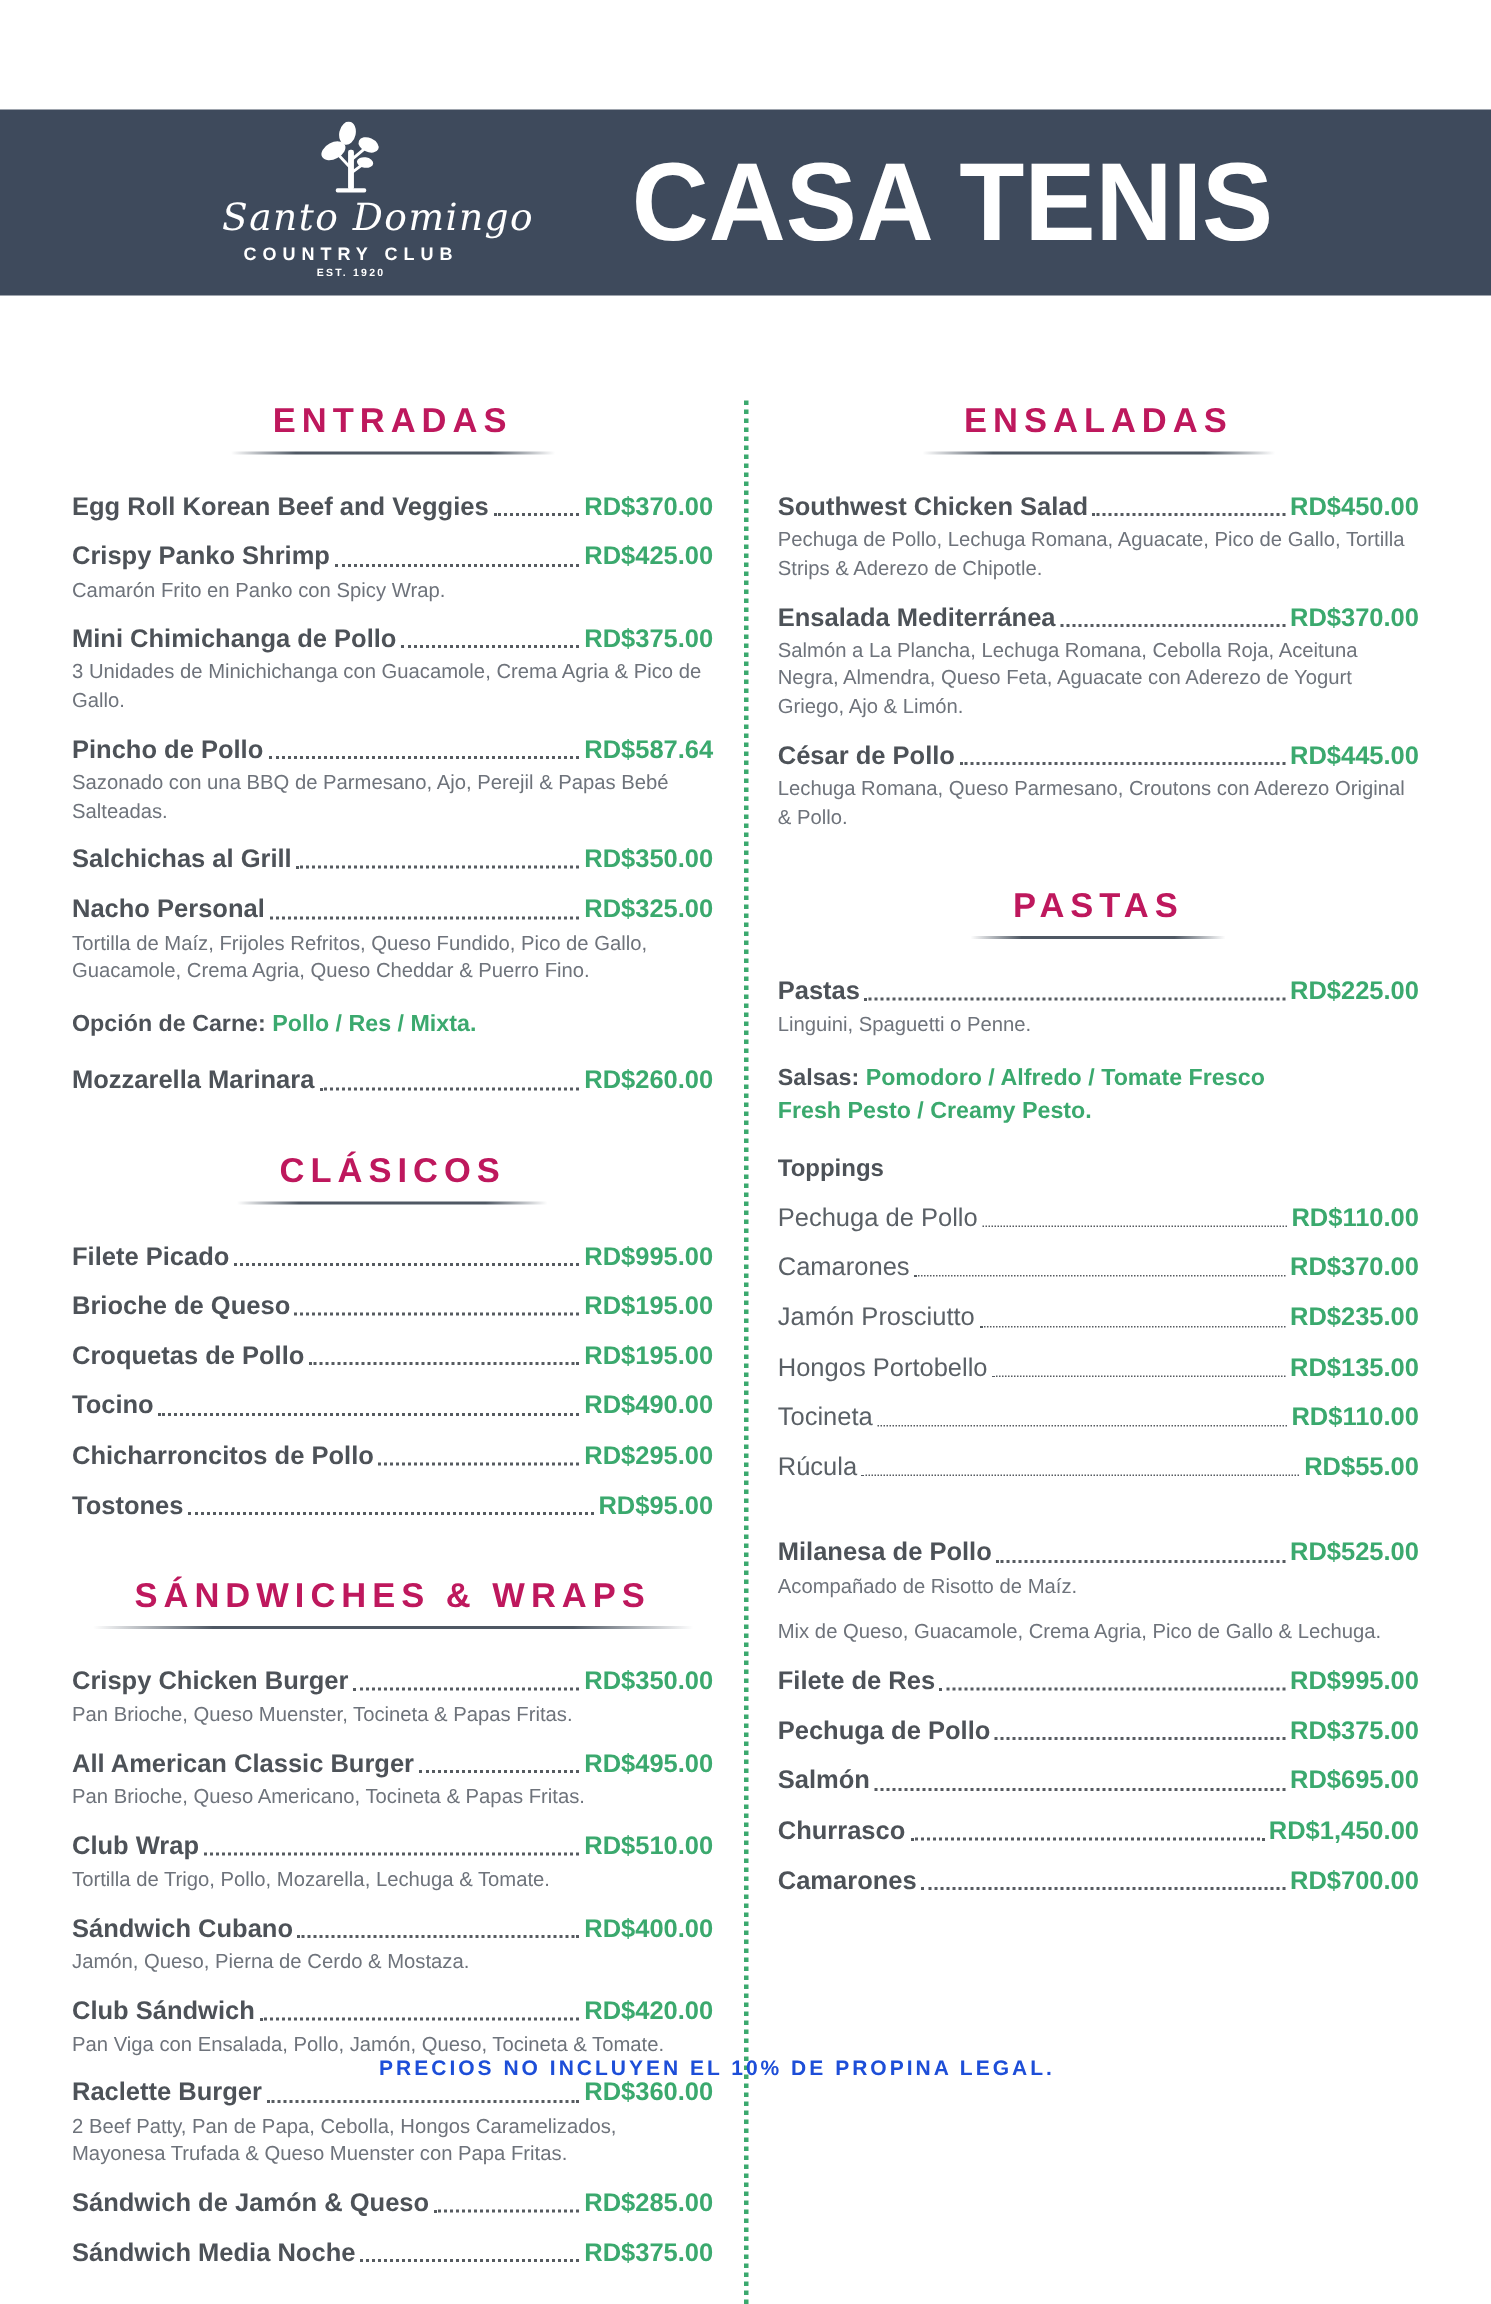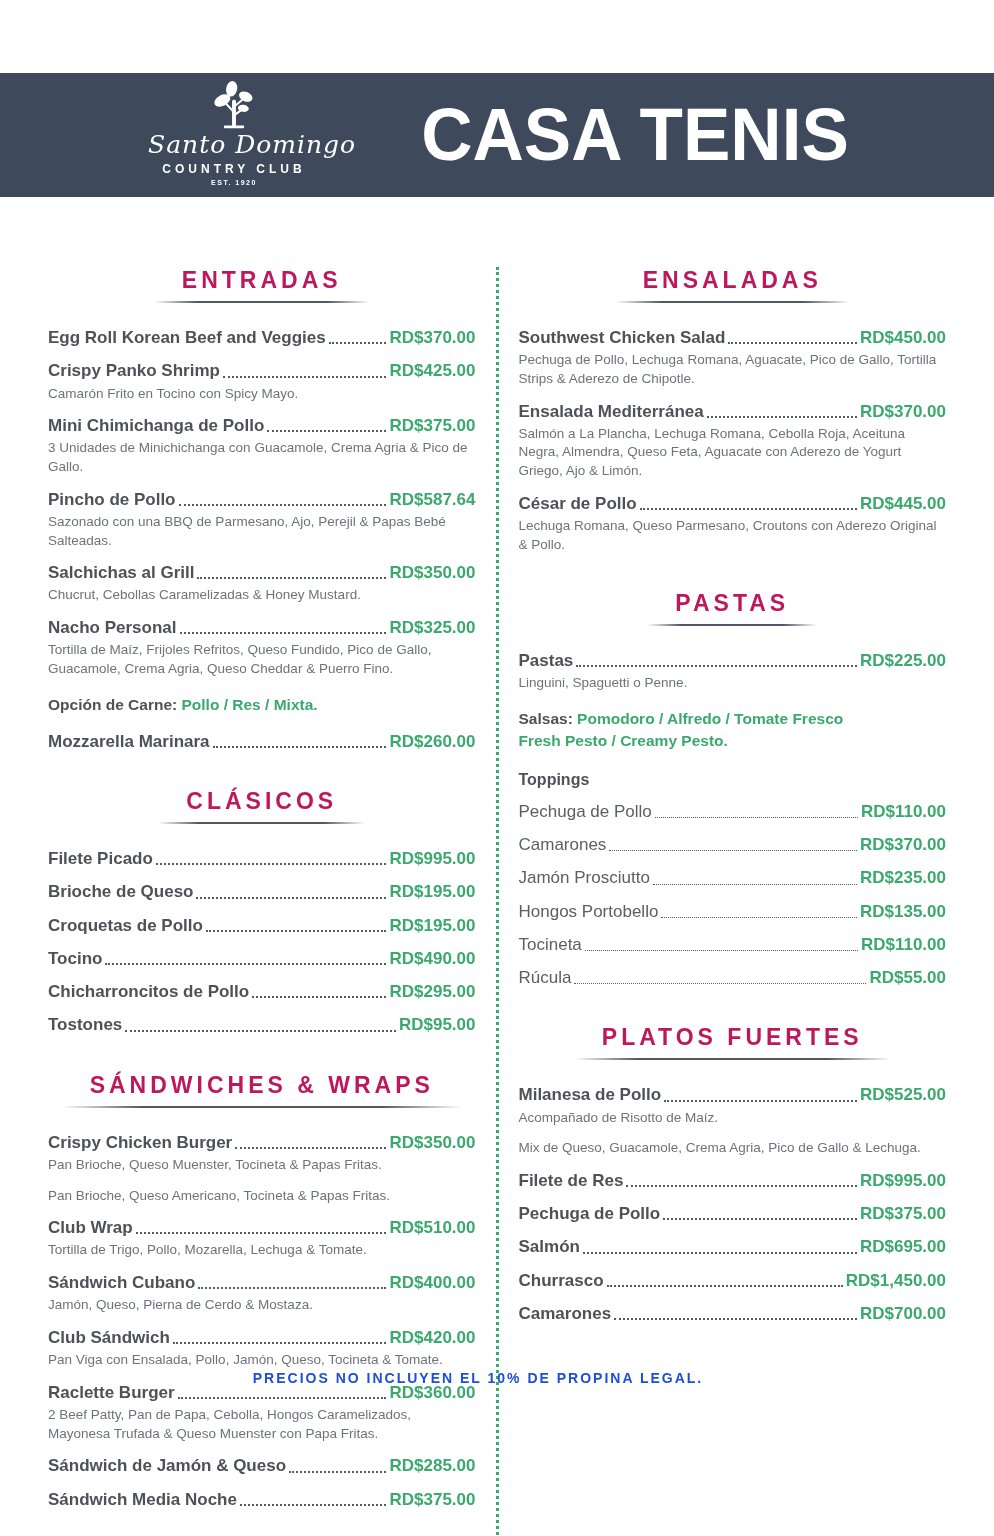--- a/index.html
+++ b/index.html
@@ -149,21 +149,21 @@
               <span class="leader"></span>
               <span class="price">RD$370.00</span>
             </div>
           </div>
           <div class="item">
             <div class="row">
               <span class="name">Crispy Panko Shrimp</span>
               <span class="leader"></span>
               <span class="price">RD$425.00</span>
             </div>
-            <div class="desc">Camarón Frito en Tocino con Spicy Mayo.</div>
+            <div class="desc">Camarón Frito en Panko con Spicy Wrap.</div>
           </div>
           <div class="item">
             <div class="row">
               <span class="name">Mini Chimichanga de Pollo</span>
               <span class="leader"></span>
               <span class="price">RD$375.00</span>
             </div>
             <div class="desc">3 Unidades de Minichichanga con Guacamole, Crema Agria &amp; Pico de Gallo.</div>
           </div>
           <div class="item">
@@ -173,21 +173,20 @@
               <span class="price">RD$587.64</span>
             </div>
             <div class="desc">Sazonado con una BBQ de Parmesano, Ajo, Perejil &amp; Papas Bebé Salteadas.</div>
           </div>
           <div class="item">
             <div class="row">
               <span class="name">Salchichas al Grill</span>
               <span class="leader"></span>
               <span class="price">RD$350.00</span>
             </div>
-            <div class="desc">Chucrut, Cebollas Caramelizadas &amp; Honey Mustard.</div>
           </div>
           <div class="item">
             <div class="row">
               <span class="name">Nacho Personal</span>
               <span class="leader"></span>
               <span class="price">RD$325.00</span>
             </div>
             <div class="desc">Tortilla de Maíz, Frijoles Refritos, Queso Fundido, Pico de Gallo, Guacamole, Crema Agria, Queso Cheddar &amp; Puerro Fino.</div>
           </div>
           <div class="item note"><span class="note-label">Opción de Carne:</span> <span class="note-value">Pollo / Res / Mixta.</span></div>
@@ -252,20 +251,25 @@
         <div class="items">
           <div class="item">
             <div class="row">
               <span class="name">Crispy Chicken Burger</span>
               <span class="leader"></span>
               <span class="price">RD$350.00</span>
             </div>
             <div class="desc">Pan Brioche, Queso Muenster, Tocineta &amp; Papas Fritas.</div>
           </div>
           <div class="item">
+            <div class="row">
+              <span class="name">All American Classic Burger</span>
+              <span class="leader"></span>
+              <span class="price">RD$495.00</span>
+            </div>
             <div class="desc">Pan Brioche, Queso Americano, Tocineta &amp; Papas Fritas.</div>
           </div>
           <div class="item">
             <div class="row">
               <span class="name">Club Wrap</span>
               <span class="leader"></span>
               <span class="price">RD$510.00</span>
             </div>
             <div class="desc">Tortilla de Trigo, Pollo, Mozarella, Lechuga &amp; Tomate.</div>
           </div>
@@ -392,21 +396,20 @@
           <div class="item light">
             <div class="row">
               <span class="name">Rúcula</span>
               <span class="leader"></span>
               <span class="price">RD$55.00</span>
             </div>
           </div>
         </div>
       </section>
       <section class="menu-section">
-        <div class="section-head"><h2 class="section-title">PLATOS FUERTES</h2></div>
         <div class="items">
           <div class="item">
             <div class="row">
               <span class="name">Milanesa de Pollo</span>
               <span class="leader"></span>
               <span class="price">RD$525.00</span>
             </div>
             <div class="desc">Acompañado de Risotto de Maíz.</div>
           </div>
           <div class="item">

